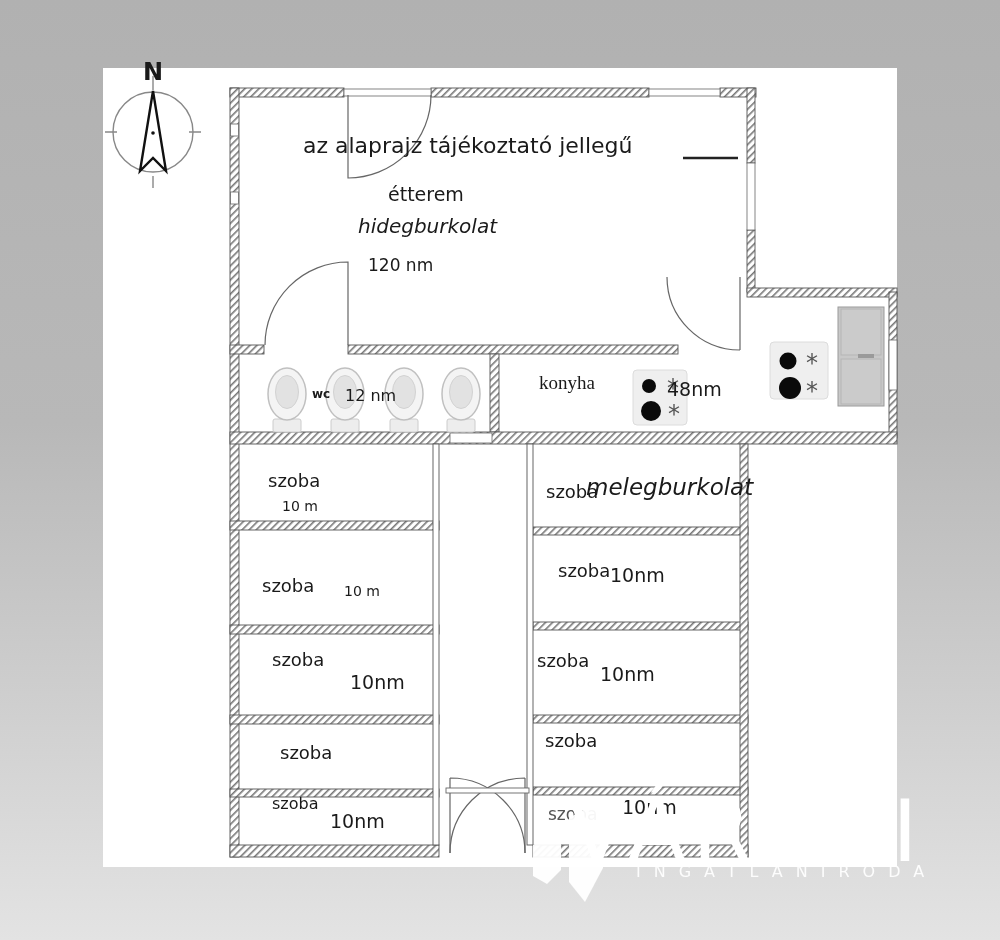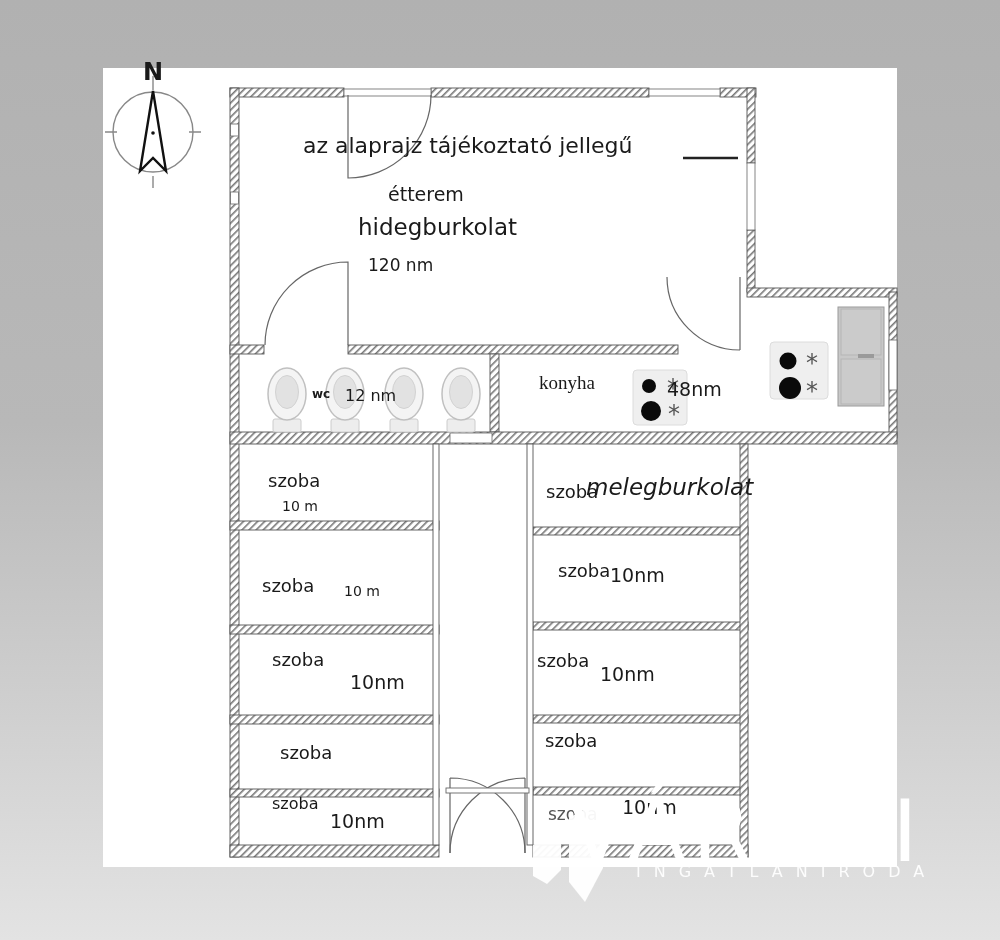--- a/index.html
+++ b/index.html
@@ -153,21 +153,21 @@
       <polygon points="153,91 140,171 153,158 166,171" fill="#ffffff" stroke="#111" stroke-width="2.4"></polygon>
       <circle cx="153" cy="133" r="1.8" fill="#111"></circle>
     </g>
   </svg>
 
   <div class="lbl" style="left:153px;top:60px;font-size:24px;font-weight:bold;transform:translateX(-50%);">N</div>
 
   <div class="lbl" style="left:303px;top:135px;font-size:22px;">az alaprajz tájékoztató jellegű</div>
 
   <div class="lbl" style="left:388px;top:185px;font-size:19px;">étterem</div>
-  <div class="lbl" style="left:358px;top:216px;font-size:23px;">hidegburkolat</div>
+  <div class="lbl" style="left:358px;top:216px;font-size:20px;font-style:italic;">hidegburkolat</div>
   <div class="lbl" style="left:368px;top:257px;font-size:17px;">120 nm</div>
 
   <div class="lbl" style="left:312px;top:388px;font-size:12px;font-weight:600;">wc</div>
   <div class="lbl" style="left:345px;top:388px;font-size:16px;">12 nm</div>
 
   <div class="lbl" style="left:539px;top:373px;font-size:19px;font-family:Liberation Serif, serif;">konyha</div>
   <div class="lbl" style="left:667px;top:380px;font-size:19px;">48nm</div>
 
   <div class="lbl" style="left:268px;top:472px;font-size:18px;">szoba</div>
   <div class="lbl" style="left:282px;top:499px;font-size:14px;">10 m</div>

